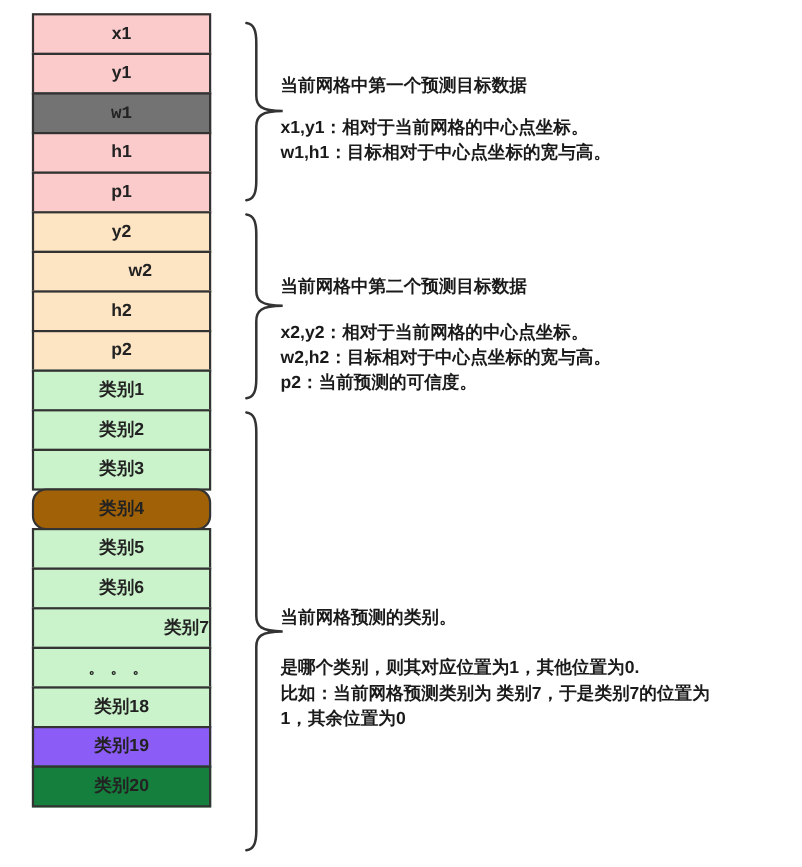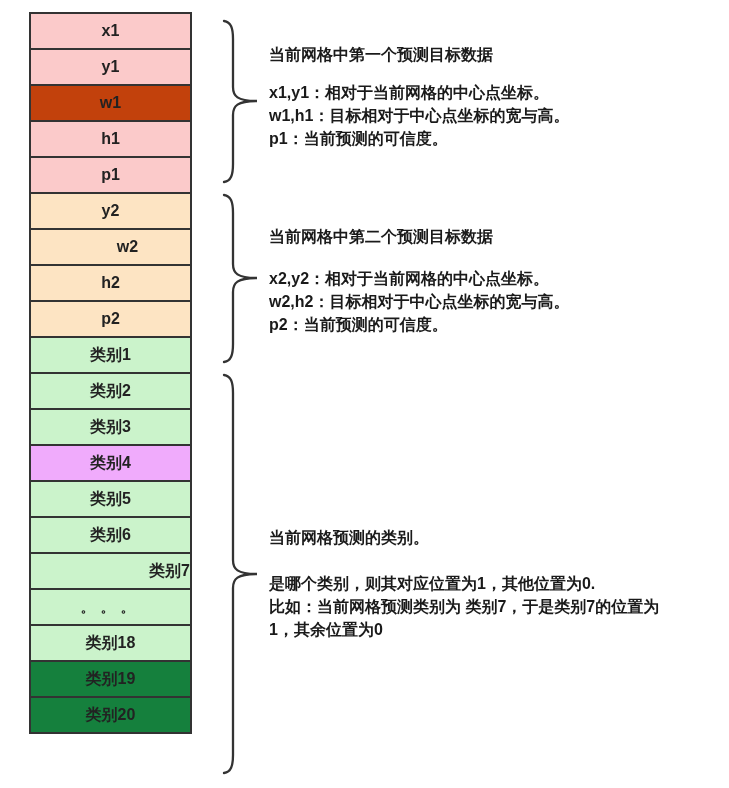--- a/index.html
+++ b/index.html
@@ -10,52 +10,52 @@
   .stack { position:absolute; left:29px; top:12px; width:163px; }
   .cell {
     box-sizing:border-box; height:38px; margin-top:-2px;
     border:2px solid #333333; text-align:center; line-height:34px;
     font-weight:bold; font-size:16px; color:#222222;
   }
   .cell:first-child { margin-top:0; }
   .cell.dots { letter-spacing:6px; font-size:14px; }
   .brace { position:absolute; left:221px; width:40px; }
   .brace svg { display:block; }
-  .ann { position:absolute; left:269px; width:460px; color:#1a1a1a; font-weight:bold; font-size:16px; }
+  .ann { position:absolute; left:255px; width:460px; color:#1a1a1a; font-weight:bold; font-size:16px;margin-top:24px; }
   .ann-title { line-height:21px; white-space:nowrap; }
   .ann-lines.m16 { margin-top:16px; }
   .ann-lines.m20 { margin-top:20px; }
   .ann-lines.m24 { margin-top:24px; }
   .ann-line { line-height:23px; }
 </style>
 </head>
 <body>
 
 <div class="canvas">
 
   <div class="stack">
     <div class="cell" style="background: rgb(251, 202, 202); border-color: rgb(51, 51, 51);">x1</div>
     <div class="cell" style="background: rgb(251, 202, 202); border-color: rgb(51, 51, 51);">y1</div>
-    <div class="cell" style="background: #c2410c; border-color: rgb(51, 51, 51);">w1</div>
+    <div class="cell" style="background: #737373; border-color: rgb(51, 51, 51); font-family: Liberation Mono, monospace;">w1</div>
     <div class="cell" style="background: rgb(251, 202, 202); border-color: rgb(51, 51, 51);">h1</div>
     <div class="cell" style="background: rgb(251, 202, 202); border-color: rgb(51, 51, 51);">p1</div>
     <div class="cell" style="background: rgb(253, 228, 195); border-color: rgb(51, 51, 51);">y2</div>
     <div class="cell" style="background: rgb(253, 228, 195); border-color: rgb(51, 51, 51); padding-left: 34px;">w2</div>
     <div class="cell" style="background: rgb(253, 228, 195); border-color: rgb(51, 51, 51);">h2</div>
     <div class="cell" style="background: rgb(253, 228, 195); border-color: rgb(51, 51, 51);">p2</div>
     <div class="cell" style="background: rgb(203, 243, 203); border-color: rgb(51, 51, 51);">类别1</div>
     <div class="cell" style="background: rgb(203, 243, 203); border-color: rgb(51, 51, 51);">类别2</div>
     <div class="cell" style="background: rgb(203, 243, 203); border-color: rgb(51, 51, 51);">类别3</div>
-    <div class="cell" style="background: #f0abfc; border-color: rgb(51, 51, 51);">类别4</div>
+    <div class="cell" style="background: #a16207; border-color: rgb(51, 51, 51); border-radius: 13px;">类别4</div>
     <div class="cell" style="background: rgb(203, 243, 203); border-color: rgb(51, 51, 51);">类别5</div>
     <div class="cell" style="background: rgb(203, 243, 203); border-color: rgb(51, 51, 51);">类别6</div>
     <div class="cell" style="background: rgb(203, 243, 203); border-color: rgb(51, 51, 51); text-align: right;">类别7</div>
     <div class="cell dots" style="background: rgb(203, 243, 203); border-color: rgb(51, 51, 51);">。。。</div>
     <div class="cell" style="background: rgb(203, 243, 203); border-color: rgb(51, 51, 51);">类别18</div>
-    <div class="cell" style="background: #15803d; border-color: rgb(51, 51, 51);">类别19</div>
+    <div class="cell" style="background: #8b5cf6; border-color: rgb(51, 51, 51);">类别19</div>
     <div class="cell" style="background: #15803d; border-color: rgb(51, 51, 51);">类别20</div>
   </div>
 
   <div class="brace" style="top:19px; height:165px;">
     <svg width="40" height="165" viewBox="0 0 40 165">
       <path d="M3,2 C10,3 12,9 12,20 L12,68 C12,77 16,82 36,82 C16,82 12,87 12,96 L12,145 C12,156 10,162 3,163" fill="none" stroke="#333333" stroke-width="2.3" stroke-linecap="round"></path>
     </svg>
   </div>
   <div class="brace" style="top:193px; height:171px;">
     <svg width="40" height="171" viewBox="0 0 40 171">
@@ -66,21 +66,20 @@
     <svg width="40" height="402" viewBox="0 0 40 402">
       <path d="M3,2 C10,3 12,9 12,20 L12,187 C12,196 16,201 36,201 C16,201 12,206 12,215 L12,382 C12,393 10,399 3,400" fill="none" stroke="#333333" stroke-width="2.3" stroke-linecap="round"></path>
     </svg>
   </div>
 
   <div class="ann" style="top:44px;">
     <div class="ann-title">当前网格中第一个预测目标数据</div>
     <div class="ann-lines m16">
       <div class="ann-line">x1,y1：相对于当前网格的中心点坐标。</div>
       <div class="ann-line">w1,h1：目标相对于中心点坐标的宽与高。</div>
-      <div class="ann-line">p1：当前预测的可信度。</div>
     </div>
   </div>
 
   <div class="ann" style="top:226px;">
     <div class="ann-title">当前网格中第二个预测目标数据</div>
     <div class="ann-lines m20">
       <div class="ann-line">x2,y2：相对于当前网格的中心点坐标。</div>
       <div class="ann-line">w2,h2：目标相对于中心点坐标的宽与高。</div>
       <div class="ann-line">p2：当前预测的可信度。</div>
     </div>

